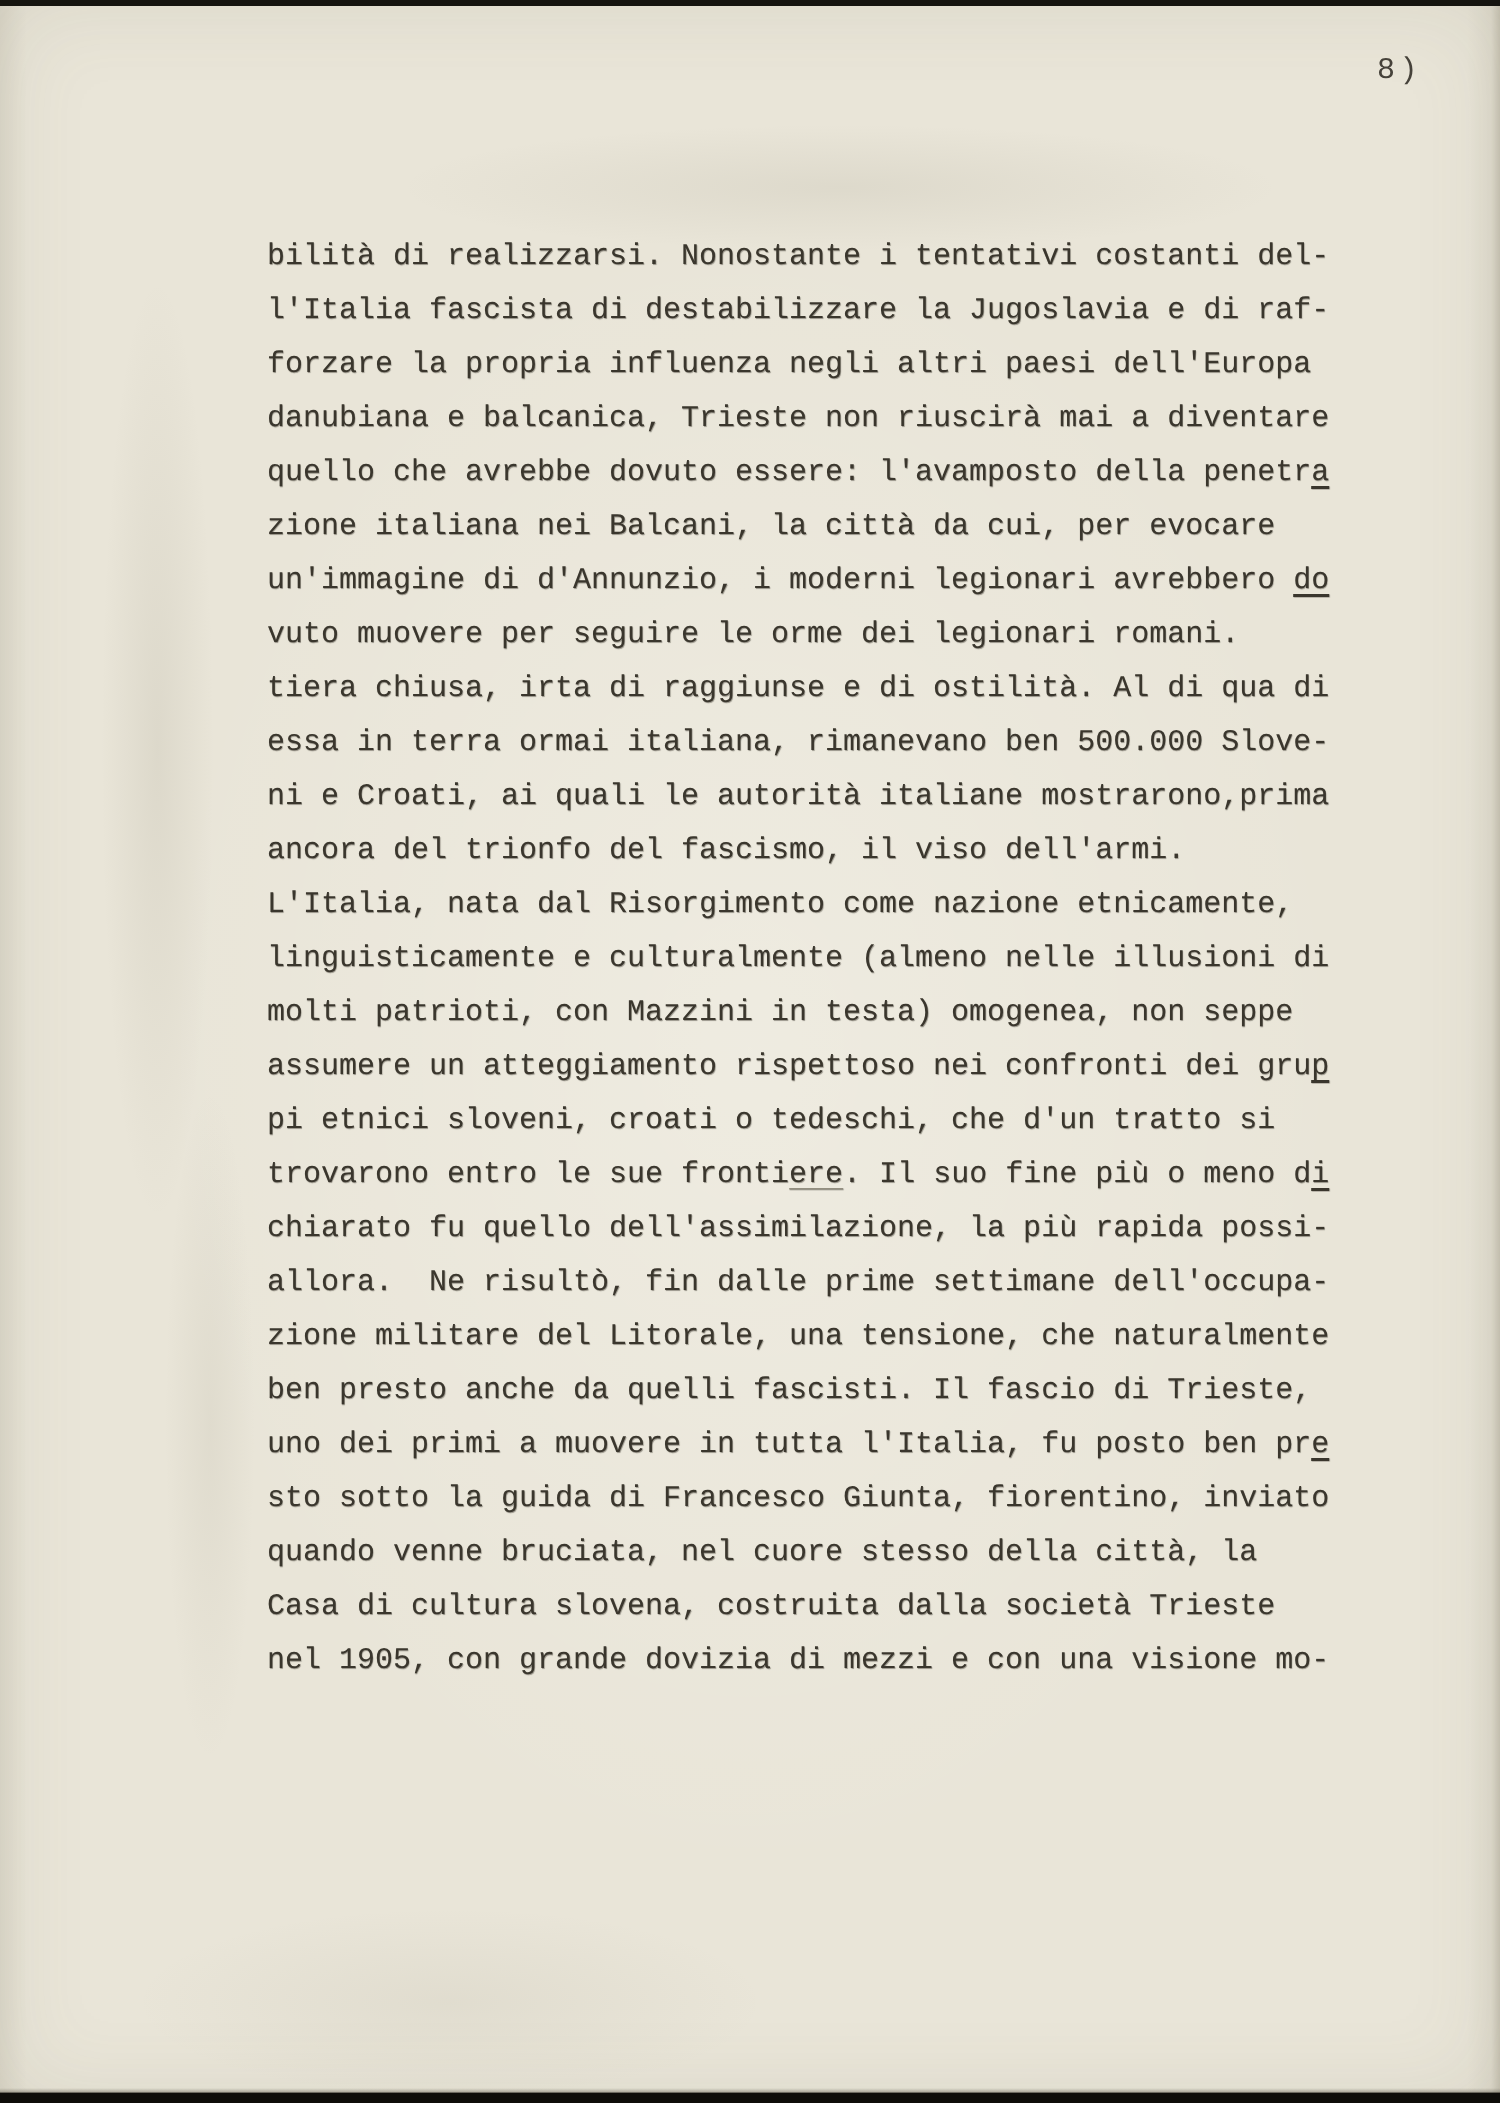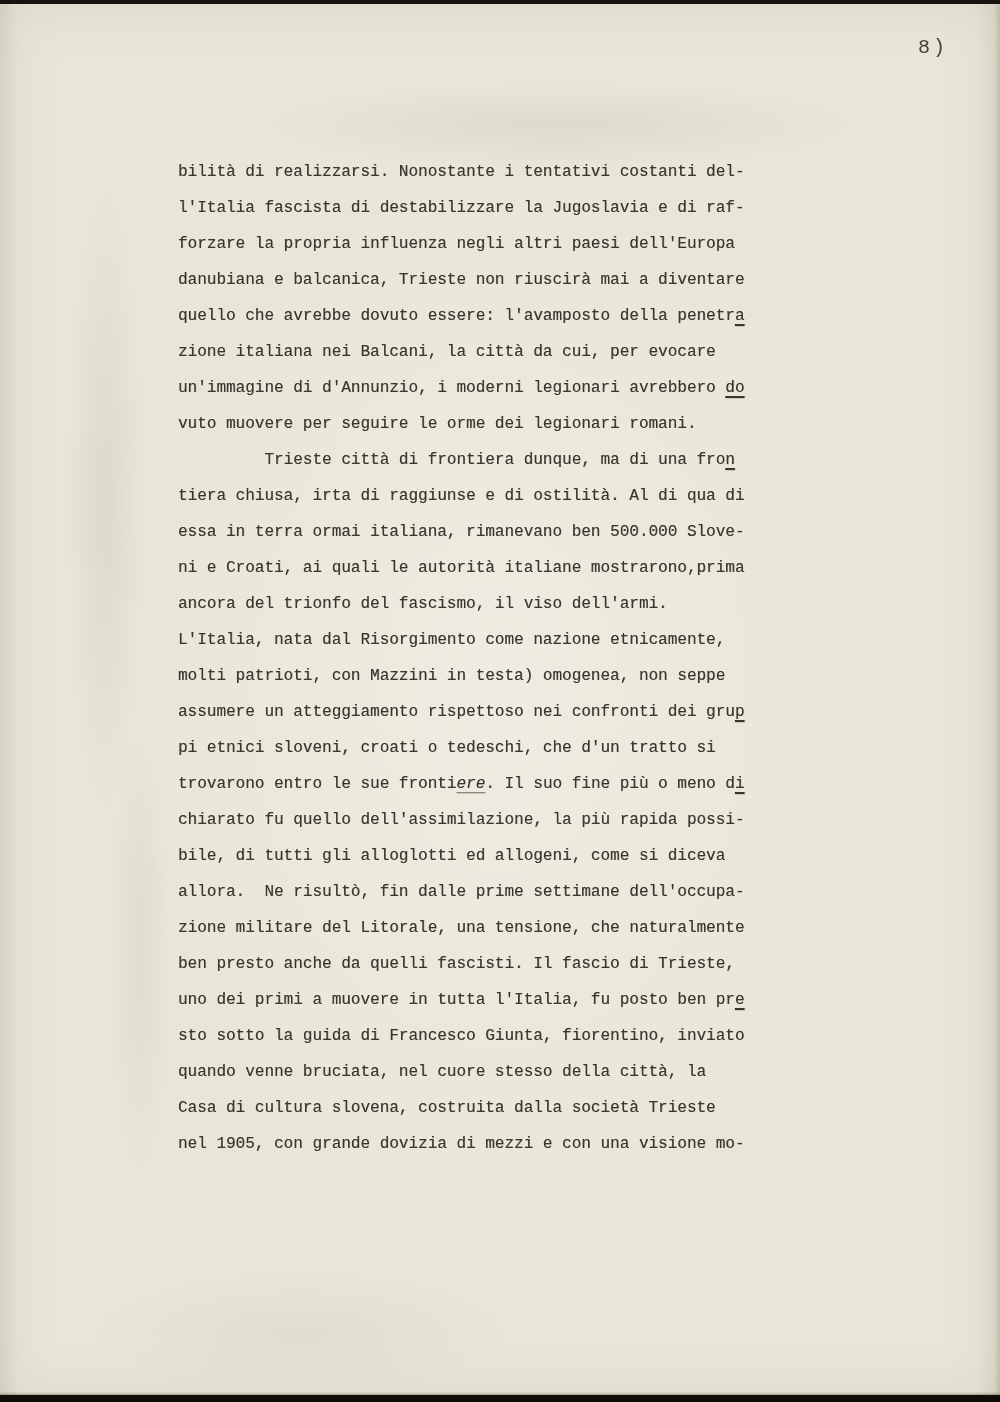--- a/index.html
+++ b/index.html
@@ -34,65 +34,63 @@
     left: 918px;
     font-size: 20px;
     letter-spacing: 3px;
     color: #46423a;
   }
   .text-block {
     position: absolute;
     left: 178px;
     top: 154px;
     width: 740px;
-    font-size: 16px;
+    font-size: 20px;
     line-height: 36px;
     color: #3a362d;
     text-shadow: 0.4px 0.4px 0.5px rgba(58,54,45,0.45);
   }
   .line { white-space: pre; }
   .u {
     text-decoration: underline;
     text-underline-offset: 4px;
     text-decoration-thickness: 1.5px;
   }
   .u.faint {
     text-decoration-color: rgba(100,94,76,0.55);
     text-decoration-thickness: 1.2px;
-    font-style: italic;
   }
 </style>
 </head>
 <body>
 
 <div class="page">
   <div class="edge top"></div>
   <div class="edge bottom"></div>
   <div class="page-number">8)</div>
   <div class="text-block">
       <div class="line"><span>bilità di realizzarsi. Nonostante i tentativi costanti del-</span></div>
       <div class="line"><span>l'Italia fascista di destabilizzare la Jugoslavia e di raf-</span></div>
       <div class="line"><span>forzare la propria influenza negli altri paesi dell'Europa</span></div>
       <div class="line"><span>danubiana e balcanica, Trieste non riuscirà mai a diventare</span></div>
       <div class="line"><span>quello che avrebbe dovuto essere: l'avamposto della penetr</span><span class="u">a</span></div>
       <div class="line"><span>zione italiana nei Balcani, la città da cui, per evocare</span></div>
       <div class="line"><span>un'immagine di d'Annunzio, i moderni legionari avrebbero </span><span class="u">do</span></div>
       <div class="line"><span>vuto muovere per seguire le orme dei legionari romani.</span></div>
-      <div class="line"><span>         Trieste città di frontiera dunque, ma di una fro</span><span class="u">n</span></div>
       <div class="line"><span>tiera chiusa, irta di raggiunse e di ostilità. Al di qua di</span></div>
       <div class="line"><span>essa in terra ormai italiana, rimanevano ben 500.000 Slove-</span></div>
       <div class="line"><span>ni e Croati, ai quali le autorità italiane mostrarono,prima</span></div>
       <div class="line"><span>ancora del trionfo del fascismo, il viso dell'armi.</span></div>
       <div class="line"><span>L'Italia, nata dal Risorgimento come nazione etnicamente,</span></div>
+      <div class="line"><span>linguisticamente e culturalmente (almeno nelle illusioni di</span></div>
       <div class="line"><span>molti patrioti, con Mazzini in testa) omogenea, non seppe</span></div>
       <div class="line"><span>assumere un atteggiamento rispettoso nei confronti dei gru</span><span class="u">p</span></div>
       <div class="line"><span>pi etnici sloveni, croati o tedeschi, che d'un tratto si</span></div>
       <div class="line"><span>trovarono entro le sue fronti</span><span class="u faint">ere</span><span>. Il suo fine più o meno d</span><span class="u">i</span></div>
       <div class="line"><span>chiarato fu quello dell'assimilazione, la più rapida possi-</span></div>
-      <div class="line"><span>bile, di tutti gli alloglotti ed allogeni, come si diceva</span></div>
       <div class="line"><span>allora.  Ne risultò, fin dalle prime settimane dell'occupa-</span></div>
       <div class="line"><span>zione militare del Litorale, una tensione, che naturalmente</span></div>
       <div class="line"><span>ben presto anche da quelli fascisti. Il fascio di Trieste,</span></div>
       <div class="line"><span>uno dei primi a muovere in tutta l'Italia, fu posto ben pr</span><span class="u">e</span></div>
       <div class="line"><span>sto sotto la guida di Francesco Giunta, fiorentino, inviato</span></div>
       <div class="line"><span>quando venne bruciata, nel cuore stesso della città, la</span></div>
       <div class="line"><span>Casa di cultura slovena, costruita dalla società Trieste</span></div>
       <div class="line"><span>nel 1905, con grande dovizia di mezzi e con una visione mo-</span></div>
     </div>
 </div>

